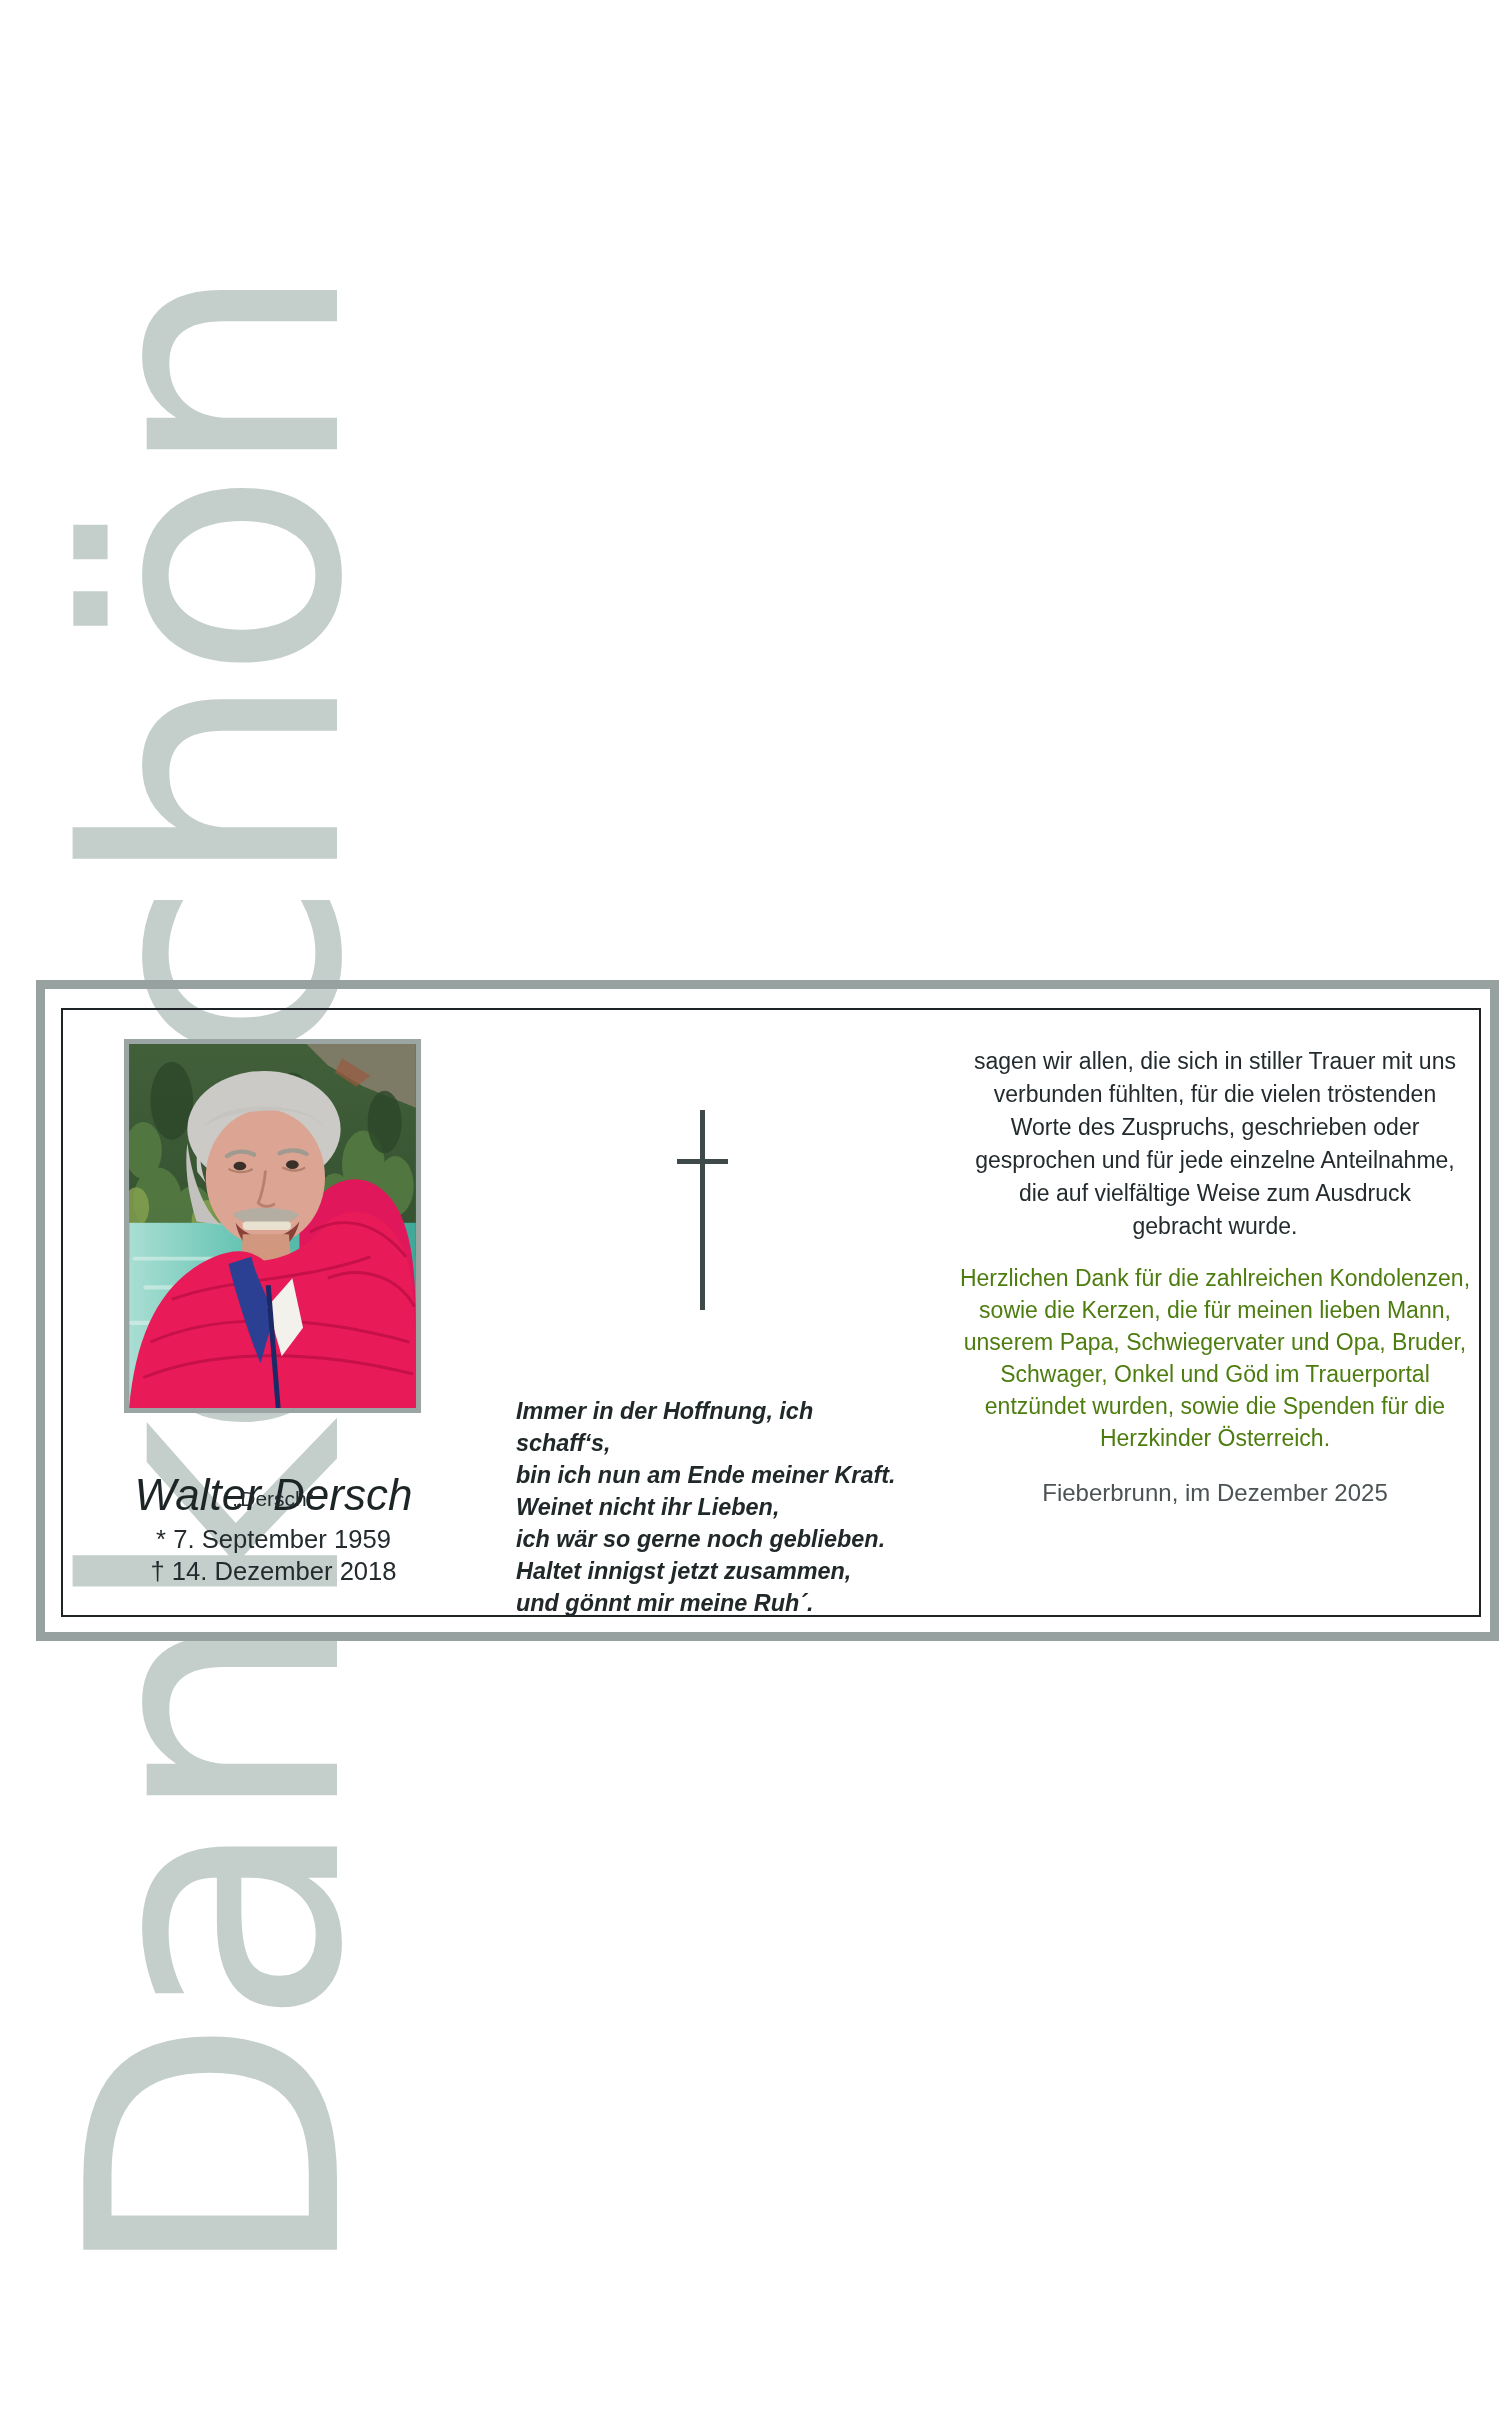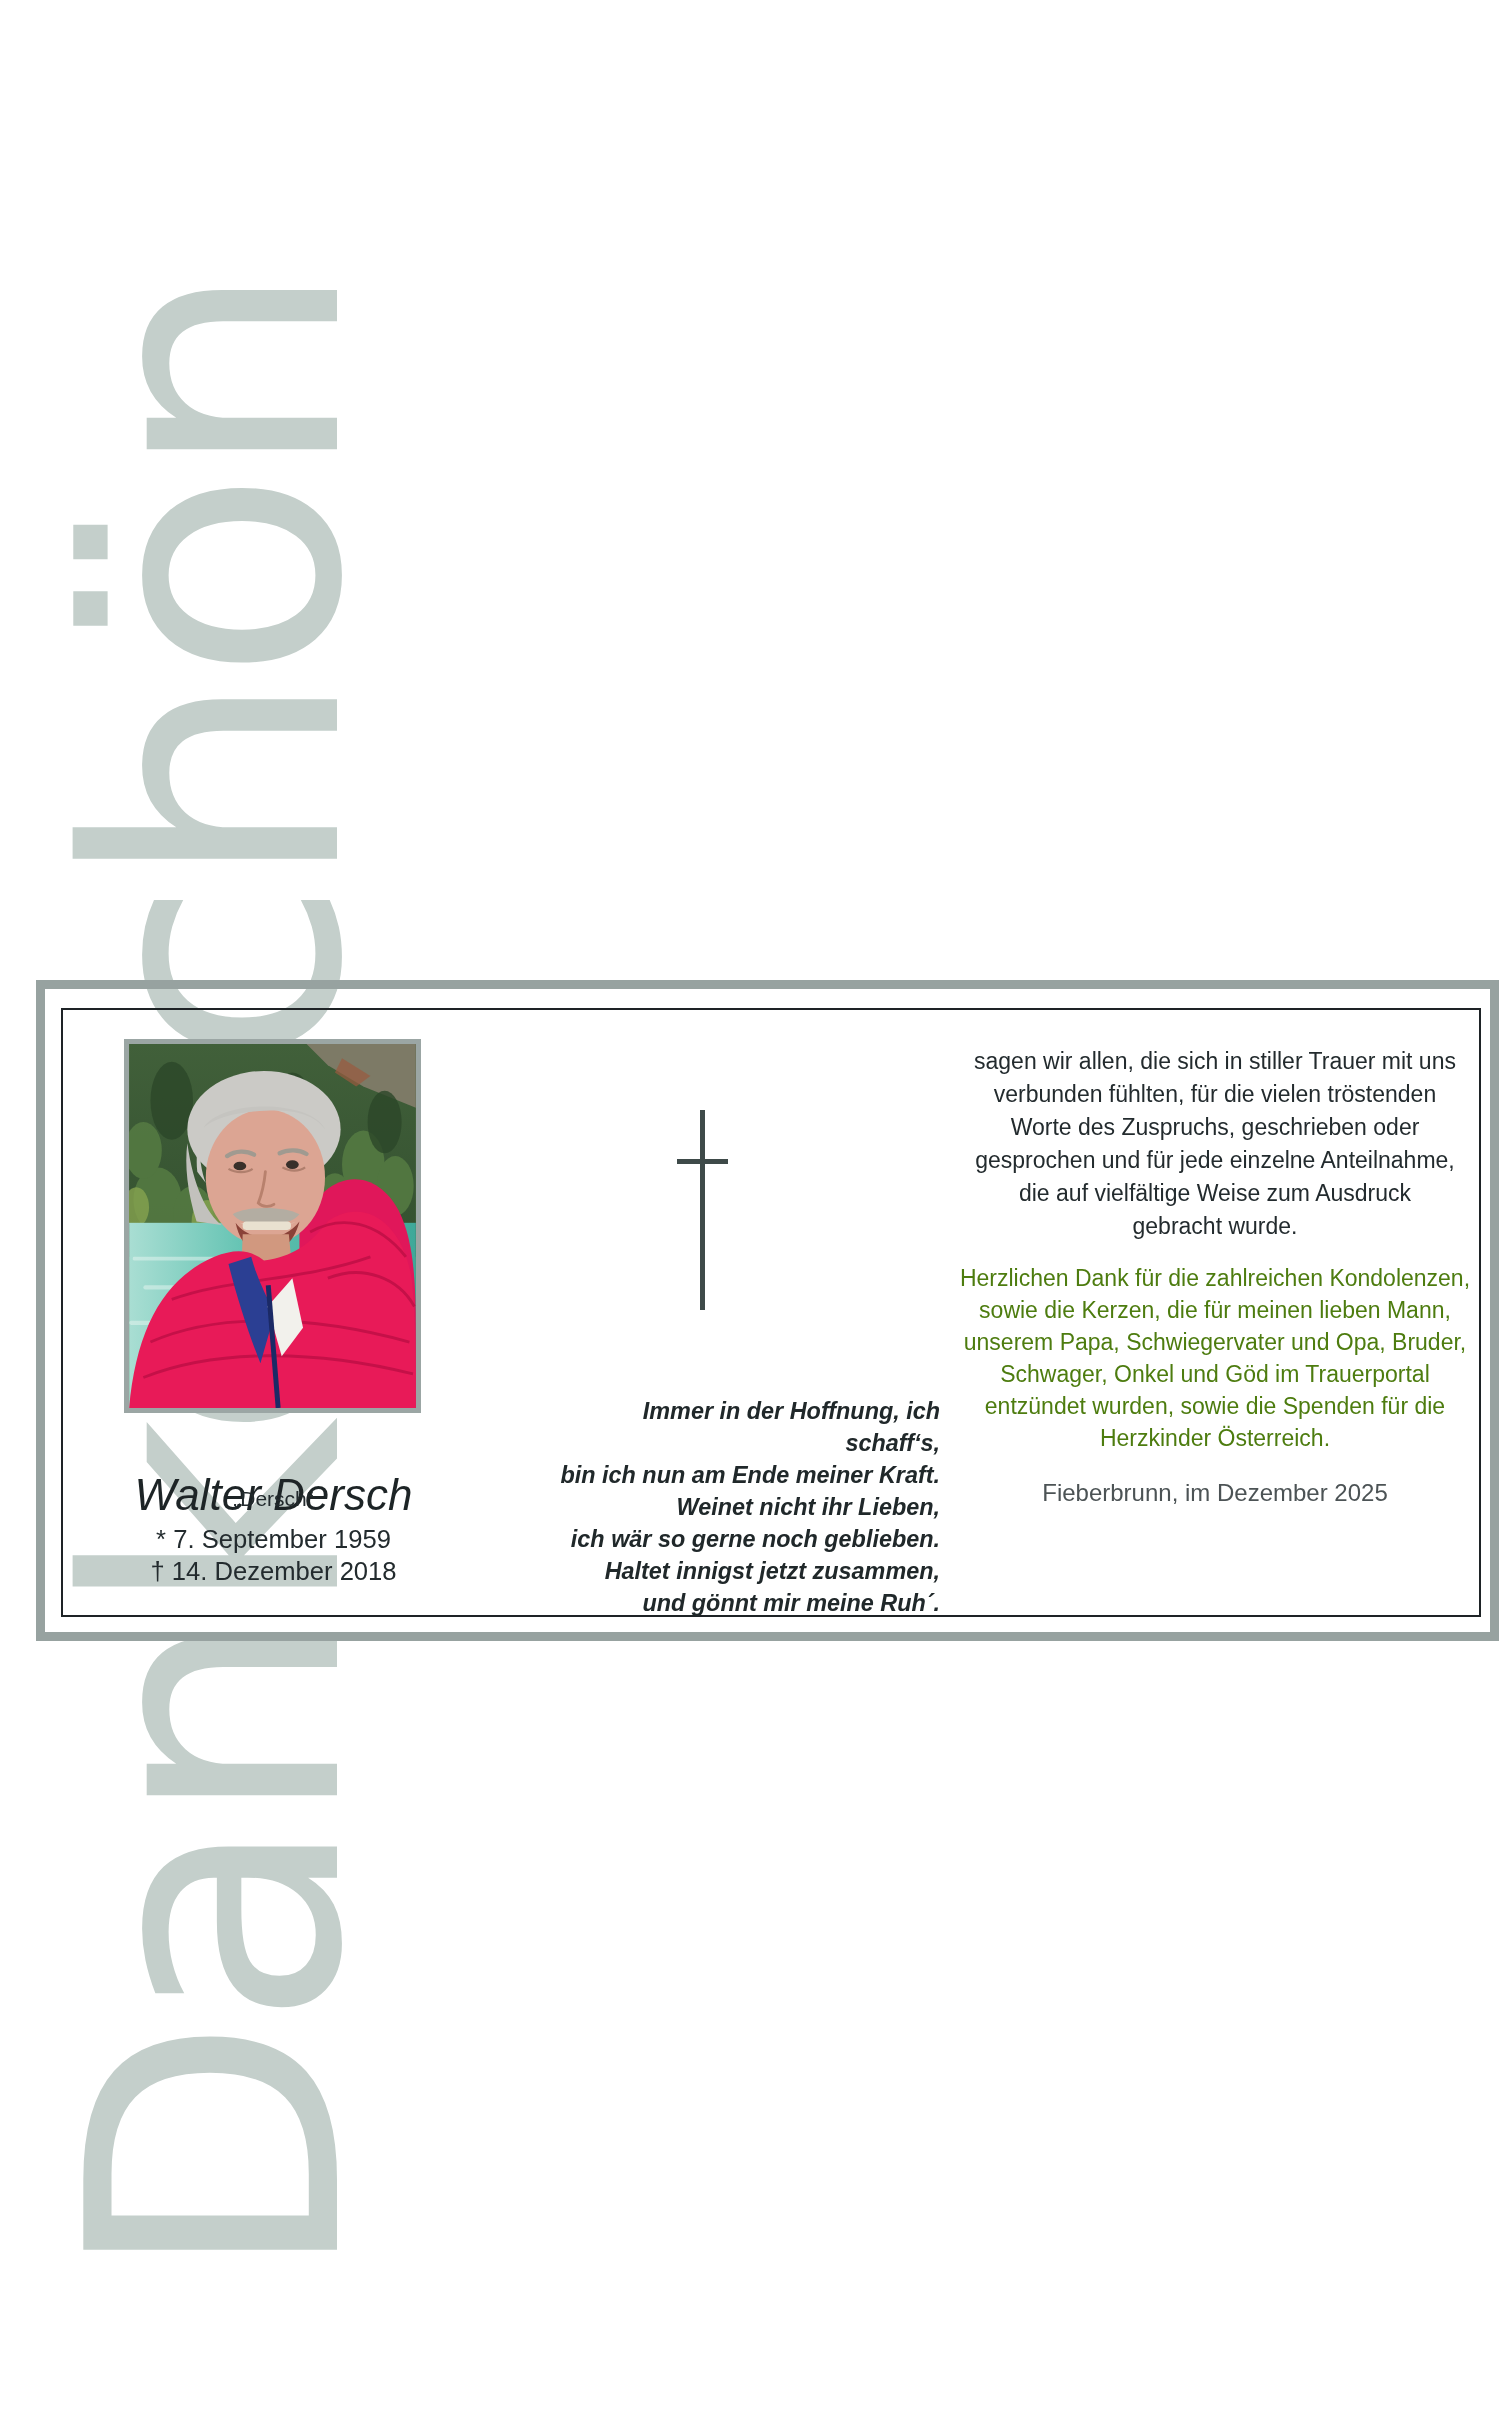--- a/index.html
+++ b/index.html
@@ -83,26 +83,26 @@
   .birth { top: 1523px; }
   .death { top: 1555px; }
 
   
   .cross { left: 677px; top: 1110px; width: 51px; height: 200px; }
   .cross .vbar { position: absolute; left: 23.4px; top: 0; width: 5px; height: 200px; }
   .cross .hbar { position: absolute; left: 0; top: 49px; width: 51px; height: 5px; }
 
   
   .poem {
-    left: 542px; top: 1395px; width: 398px;
+    left: 516px; top: 1395px; width: 398px;
     font-style: italic;
     font-weight: 700;
     font-size: 23.4px; line-height: 32px;
     color: #20282a;
-    text-align: right;
+    text-align: left;
   }
 
   
   .thanks {
     left: 945px; top: 1031px; width: 540px;
     text-align: center;
   }
   .thanks-title {
     font-size: 37px; line-height: 45px;
     color: #1b2224;

